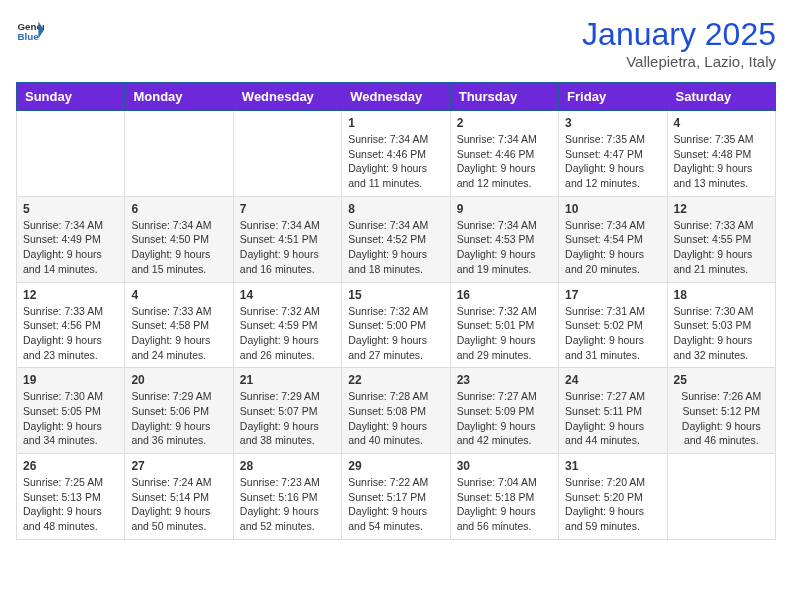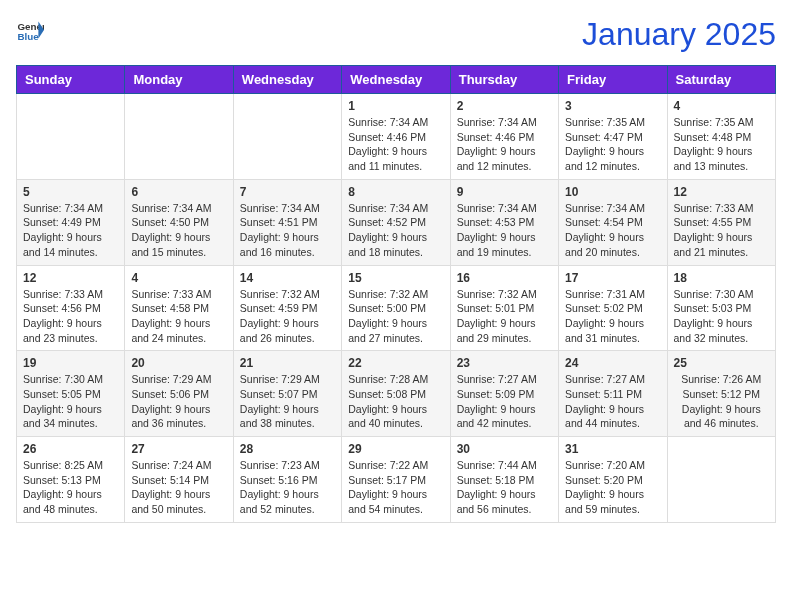--- a/index.html
+++ b/index.html
@@ -85,20 +85,21 @@
 <div class="header">
   <div class="logo">
     <svg class="logo-icon" viewBox="0 0 40 40">
       <text x="2" y="20" font-size="14" font-weight="bold" fill="#333" font-family="Arial">General</text>
       <text x="2" y="34" font-size="14" font-weight="bold" fill="#2a6db5" font-family="Arial">Blue</text>
       <polygon points="32,8 40,20 32,32" fill="#2a6db5"></polygon>
     </svg>
   </div>
   <div class="title-block">
     <div class="month-title">January 2025</div>
+    <div class="location-title">Vallepietra, Lazio, Italy</div>
   </div>
 </div>
 
 <table class="calendar">
   <thead>
     <tr>
     <th>Sunday</th>
         <th>Monday</th>
         <th>Wednesday</th>
         <th>Wednesday</th>
@@ -290,21 +291,21 @@
           <span class="day-number">25</span>
           <div class="day-info" style="white-space: pre-line; text-align: center;">Sunrise: 7:26 AM
 Sunset: 5:12 PM
 Daylight: 9 hours
 and 46 minutes.</div>
         </td>
       </tr>
       <tr>
         <td>
           <span class="day-number">26</span>
-          <div class="day-info" style="white-space: pre-line;">Sunrise: 8:25 AM
+          <div class="day-info" style="white-space: pre-line;">Sunrise: 7:25 AM
 Sunset: 5:13 PM
 Daylight: 9 hours
 and 48 minutes.</div>
         </td>
         <td>
           <span class="day-number">27</span>
           <div class="day-info" style="white-space: pre-line;">Sunrise: 7:24 AM
 Sunset: 5:14 PM
 Daylight: 9 hours
 and 50 minutes.</div>
@@ -318,21 +319,21 @@
         </td>
         <td>
           <span class="day-number">29</span>
           <div class="day-info" style="white-space: pre-line;">Sunrise: 7:22 AM
 Sunset: 5:17 PM
 Daylight: 9 hours
 and 54 minutes.</div>
         </td>
         <td>
           <span class="day-number">30</span>
-          <div class="day-info" style="white-space: pre-line;">Sunrise: 7:44 AM
+          <div class="day-info" style="white-space: pre-line;">Sunrise: 7:04 AM
 Sunset: 5:18 PM
 Daylight: 9 hours
 and 56 minutes.</div>
         </td>
         <td>
           <span class="day-number">31</span>
           <div class="day-info" style="white-space: pre-line;">Sunrise: 7:20 AM
 Sunset: 5:20 PM
 Daylight: 9 hours
 and 59 minutes.</div>

